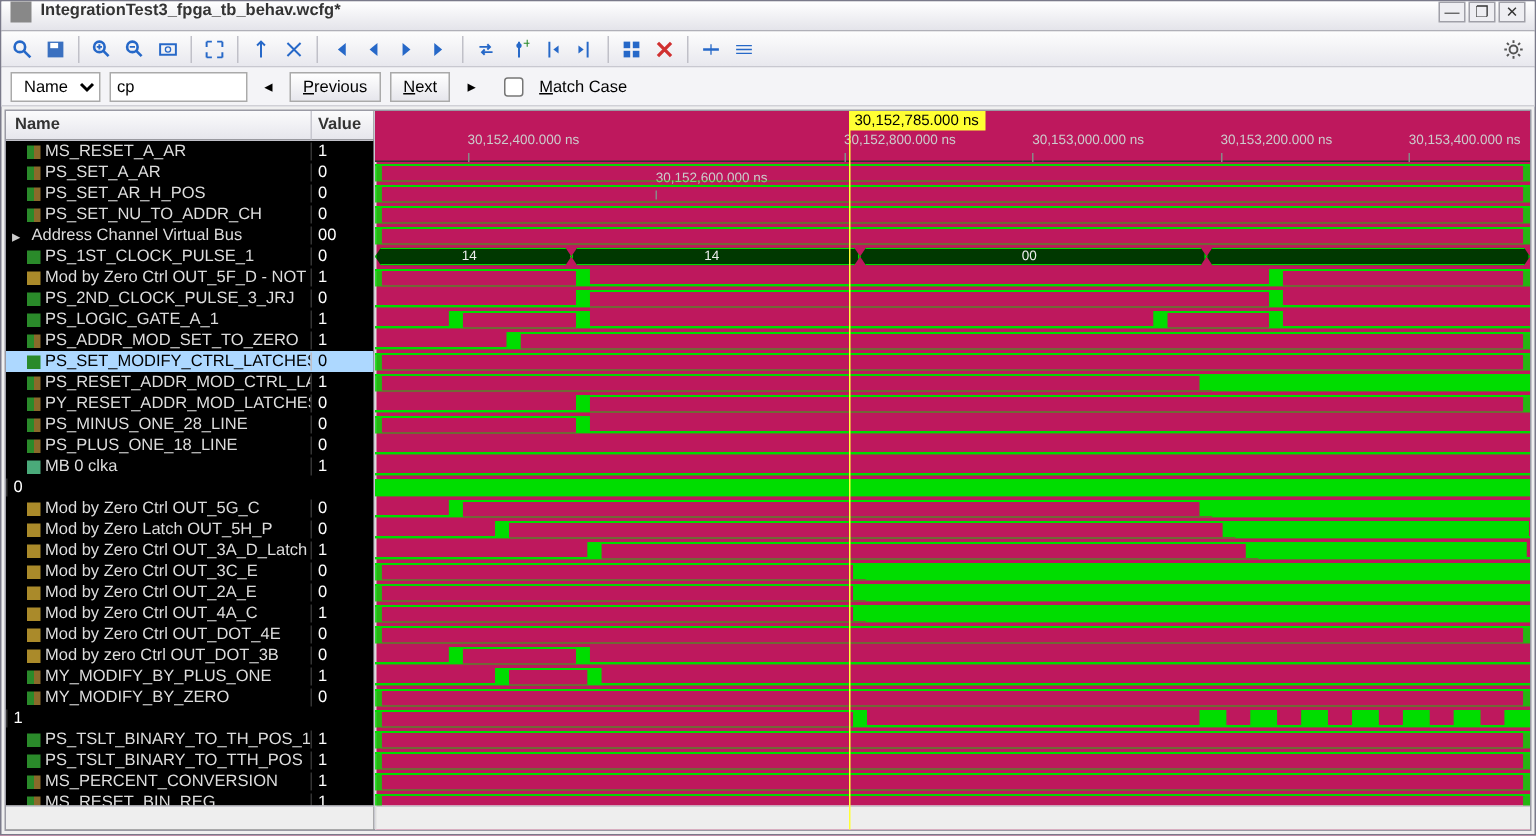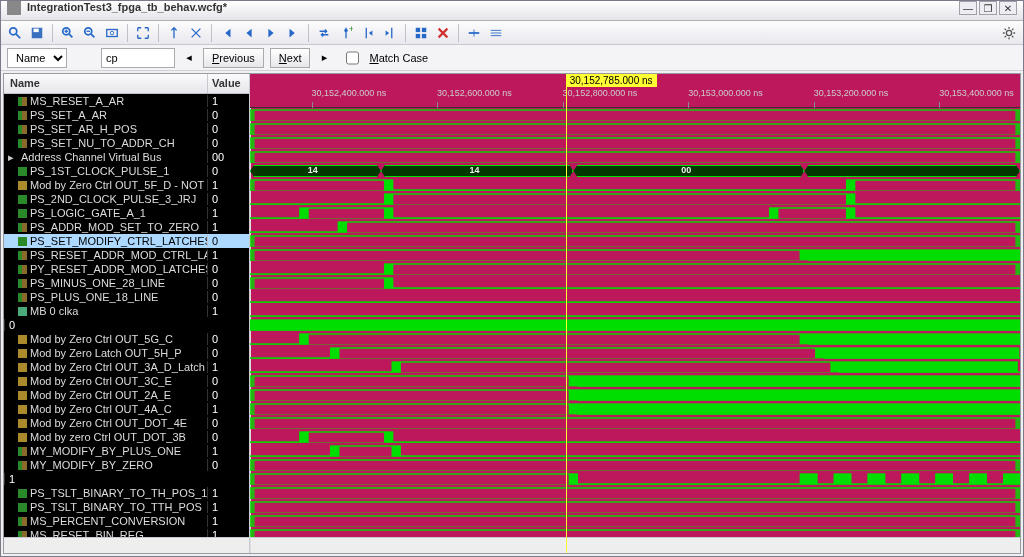--- a/index.html
+++ b/index.html
@@ -50,21 +50,21 @@
   .tick::before{content:'';position:absolute;left:0;top:14px;width:1px;height:6px;background:#888;}
   .wrows { flex:1; overflow:hidden;}
   .wrow { height:14px; position:relative;}
   .cursor { position:absolute; top:0; bottom:0; width:1px; background:#FFFF33; left:41%; z-index:2;}
   .edge { position:absolute; top:34px; bottom:0; width:1px; background:#DDD; left:0;}
   .trace { position:absolute; left:0; right:0; top:1px; bottom:1px;}
   .trace svg{width:100%; height:100%;}
   .trace path{stroke:#00DD00; stroke-width:1.2; fill:none;}
   .busshape { position:absolute; left:0; right:0; top:1px; bottom:1px;}
   .busshape .seg{position:absolute;top:0;bottom:0;border:1px solid #00DD00;background:#003800;}
-  .busshape .seglbl{position:absolute;top:0;color:#EEE;font-size:9px;font-weight:bold;}
+  .busshape .seglbl{position:absolute;top:0;color:#EEE;font-size:9px;}
   .hatch{background:repeating-linear-gradient(60deg,#003800 0 2px,#00DD00 2px 3px);}
 
   .hscroll{height:16px;background:#EEE;border-top:1px solid #C8C8D0;}
   .gear { margin-left:auto; }
 </style>
 </head>
 <body>
 
 <div class="window">
 
@@ -207,21 +207,21 @@
           <circle cx="8" cy="8" r="3" fill="none" stroke="#555" stroke-width="1.5"></circle>
           <path d="M8 1 L8 3 M8 13 L8 15 M1 8 L3 8 M13 8 L15 8 M3 3 L4.5 4.5 M11.5 11.5 L13 13 M3 13 L4.5 11.5 M11.5 4.5 L13 3" stroke="#555" stroke-width="1.5"></path>
         </svg>
       </span>
   </div>
 
   <div class="findbar">
     <select style="width:60px">
       <option>Name</option>
     </select>
-    <input type="text" style="width: 74px; margin-left: 28px;" value="cp">
+    <input type="text" style="width: 92px;" value="cp">
     <span class="arrow">◂</span>
     <span class="btn">
         <u>P</u>
         <span>revious</span>
       </span>
     <span class="btn">
         <u>N</u>
         <span>ext</span>
       </span>
     <span class="arrow">▸</span>
@@ -454,21 +454,21 @@
             <div class="vl">1</div>
           </div>
         </div>
       <div class="hscroll"></div>
     </div>
 
     <div class="wave">
       <div class="marker">30,152,785.000 ns</div>
       <div class="ruler" id="ruler">
           <div class="tick" style="left: 8%;">30,152,400.000 ns</div>
-          <div class="tick" style="left: 24.3%;">30,152,600.000 ns</div>
+          <div class="tick" style="left: 24.3%; margin-top: 25px;">30,152,600.000 ns</div>
           <div class="tick" style="left: 40.6%;">30,152,800.000 ns</div>
           <div class="tick" style="left: 56.9%;">30,153,000.000 ns</div>
           <div class="tick" style="left: 73.2%;">30,153,200.000 ns</div>
           <div class="tick" style="left: 89.5%;">30,153,400.000 ns</div>
         </div>
       <div class="edge"></div>
       <div class="cursor"></div>
       <div class="wrows" id="wrows">
           <div class="wrow">
             <div class="trace"><svg viewBox="0 0 100 12" preserveAspectRatio="none">

